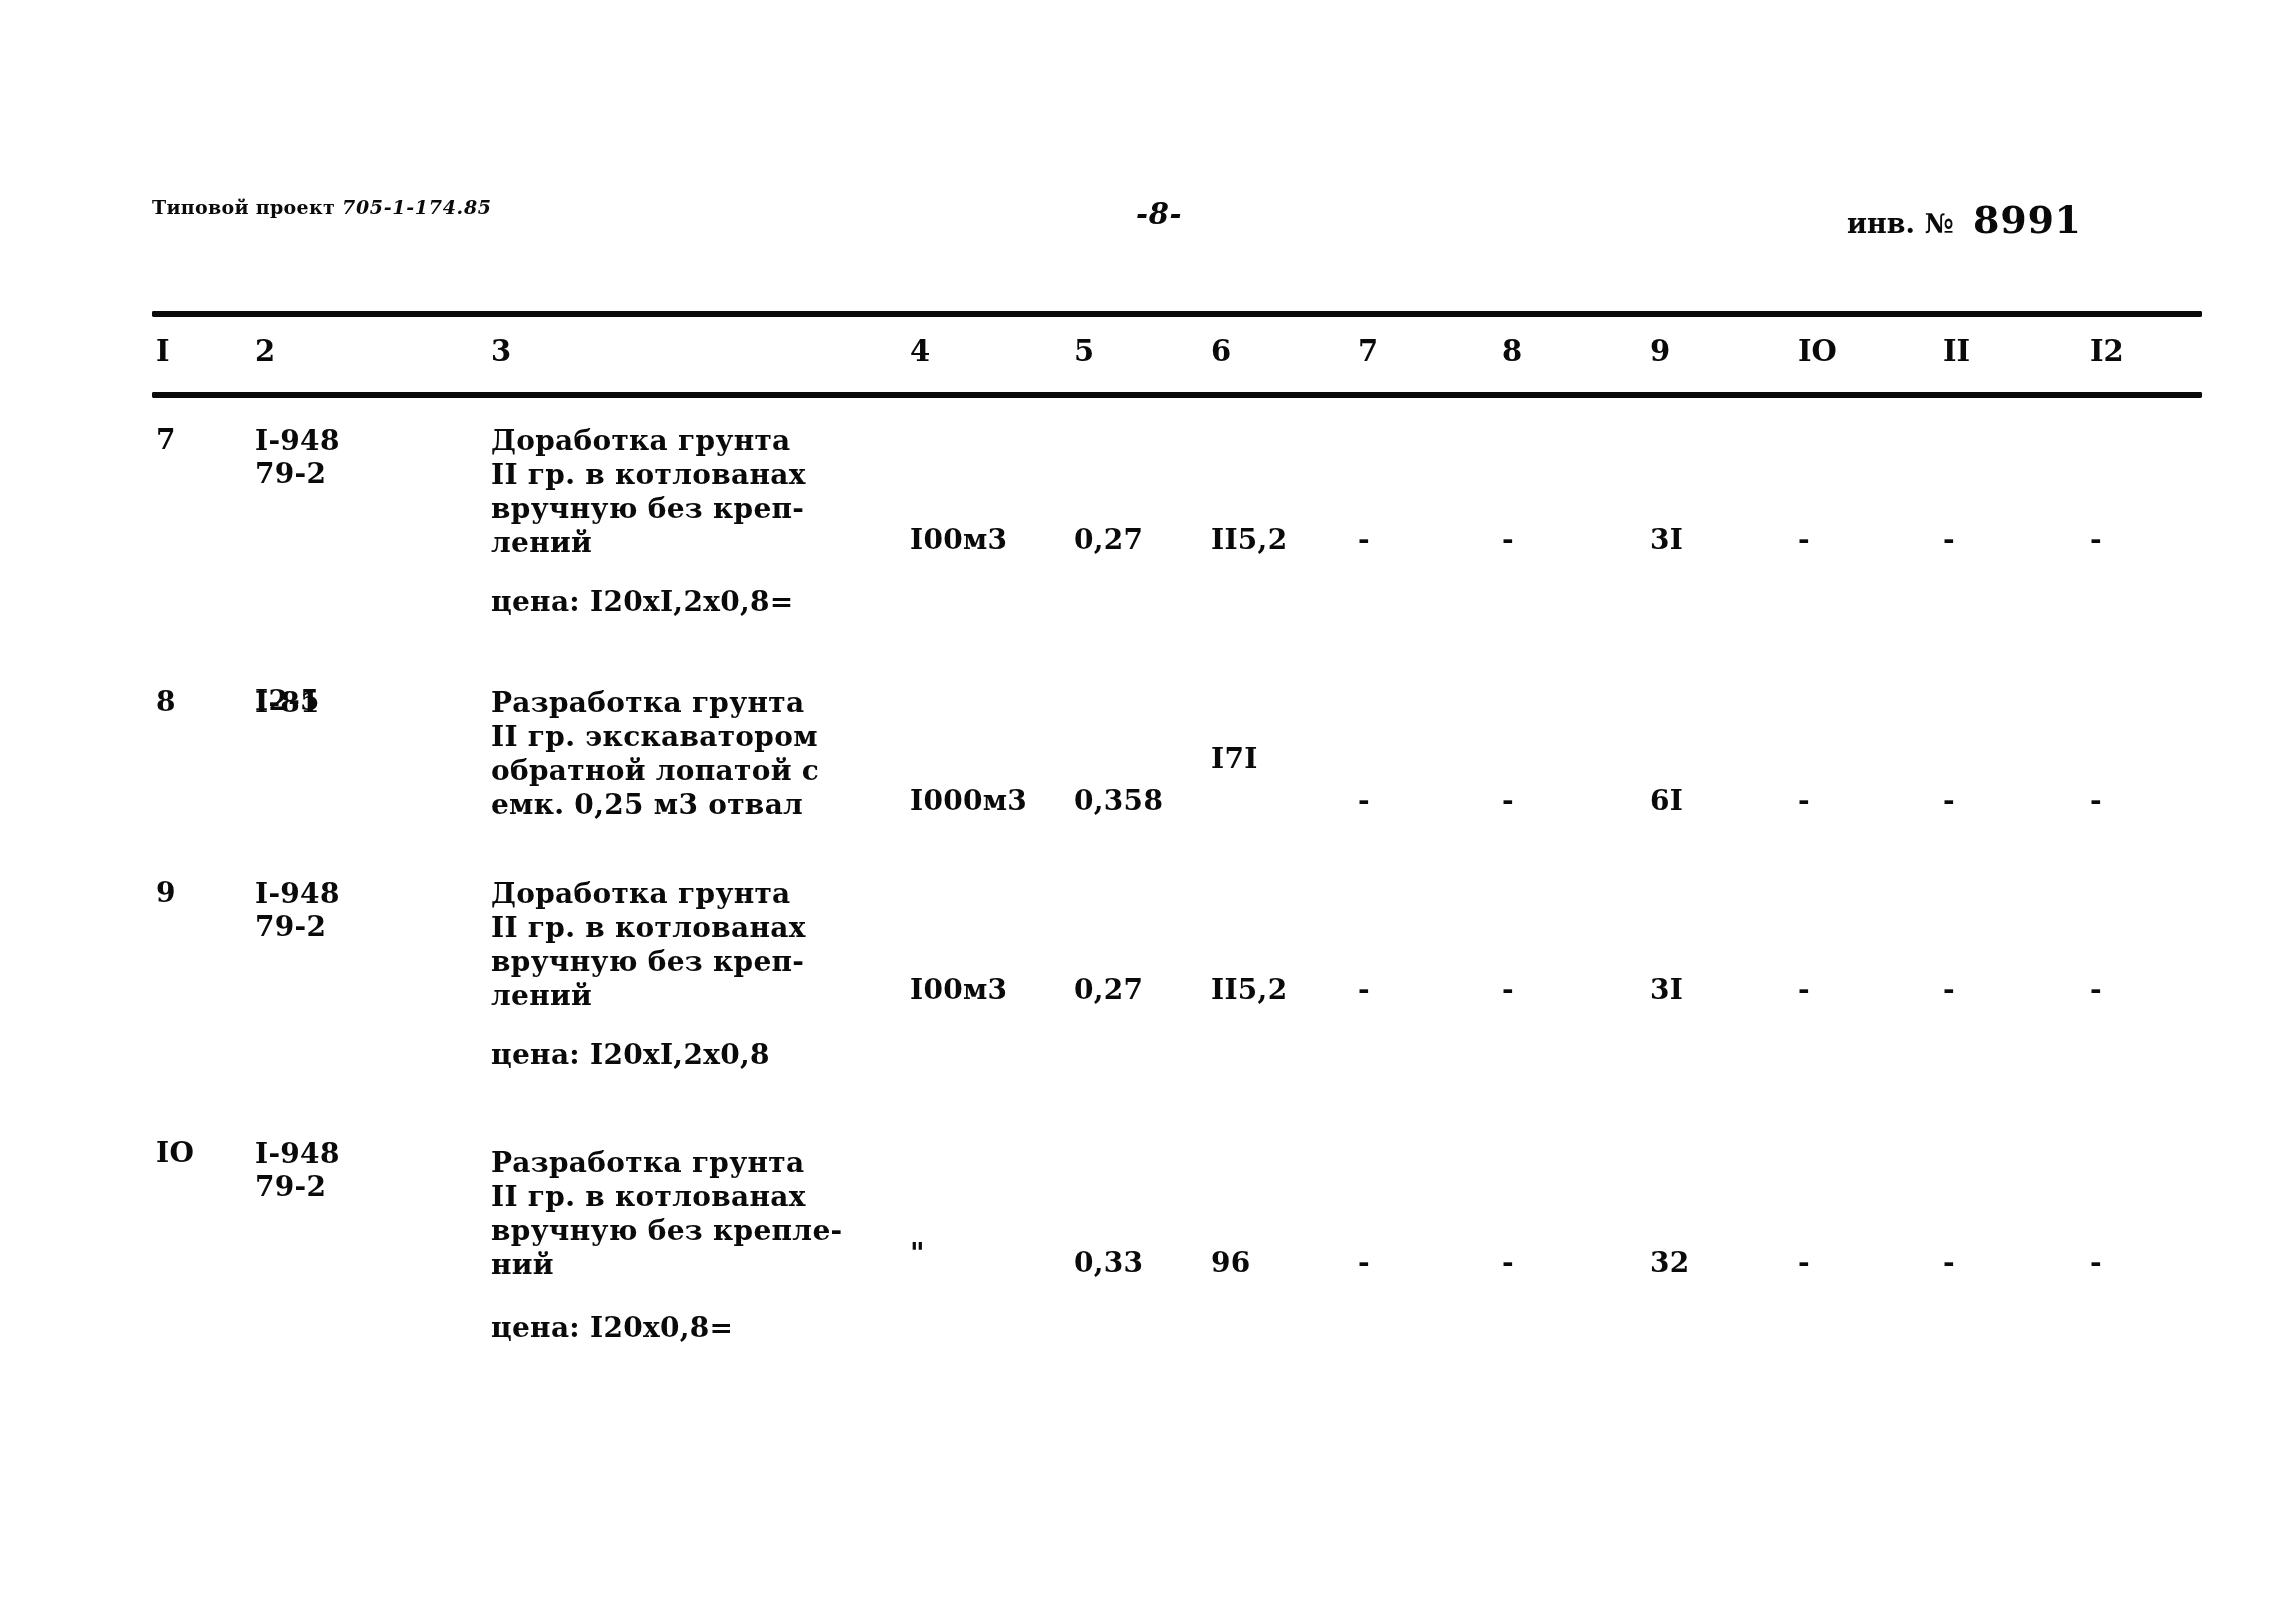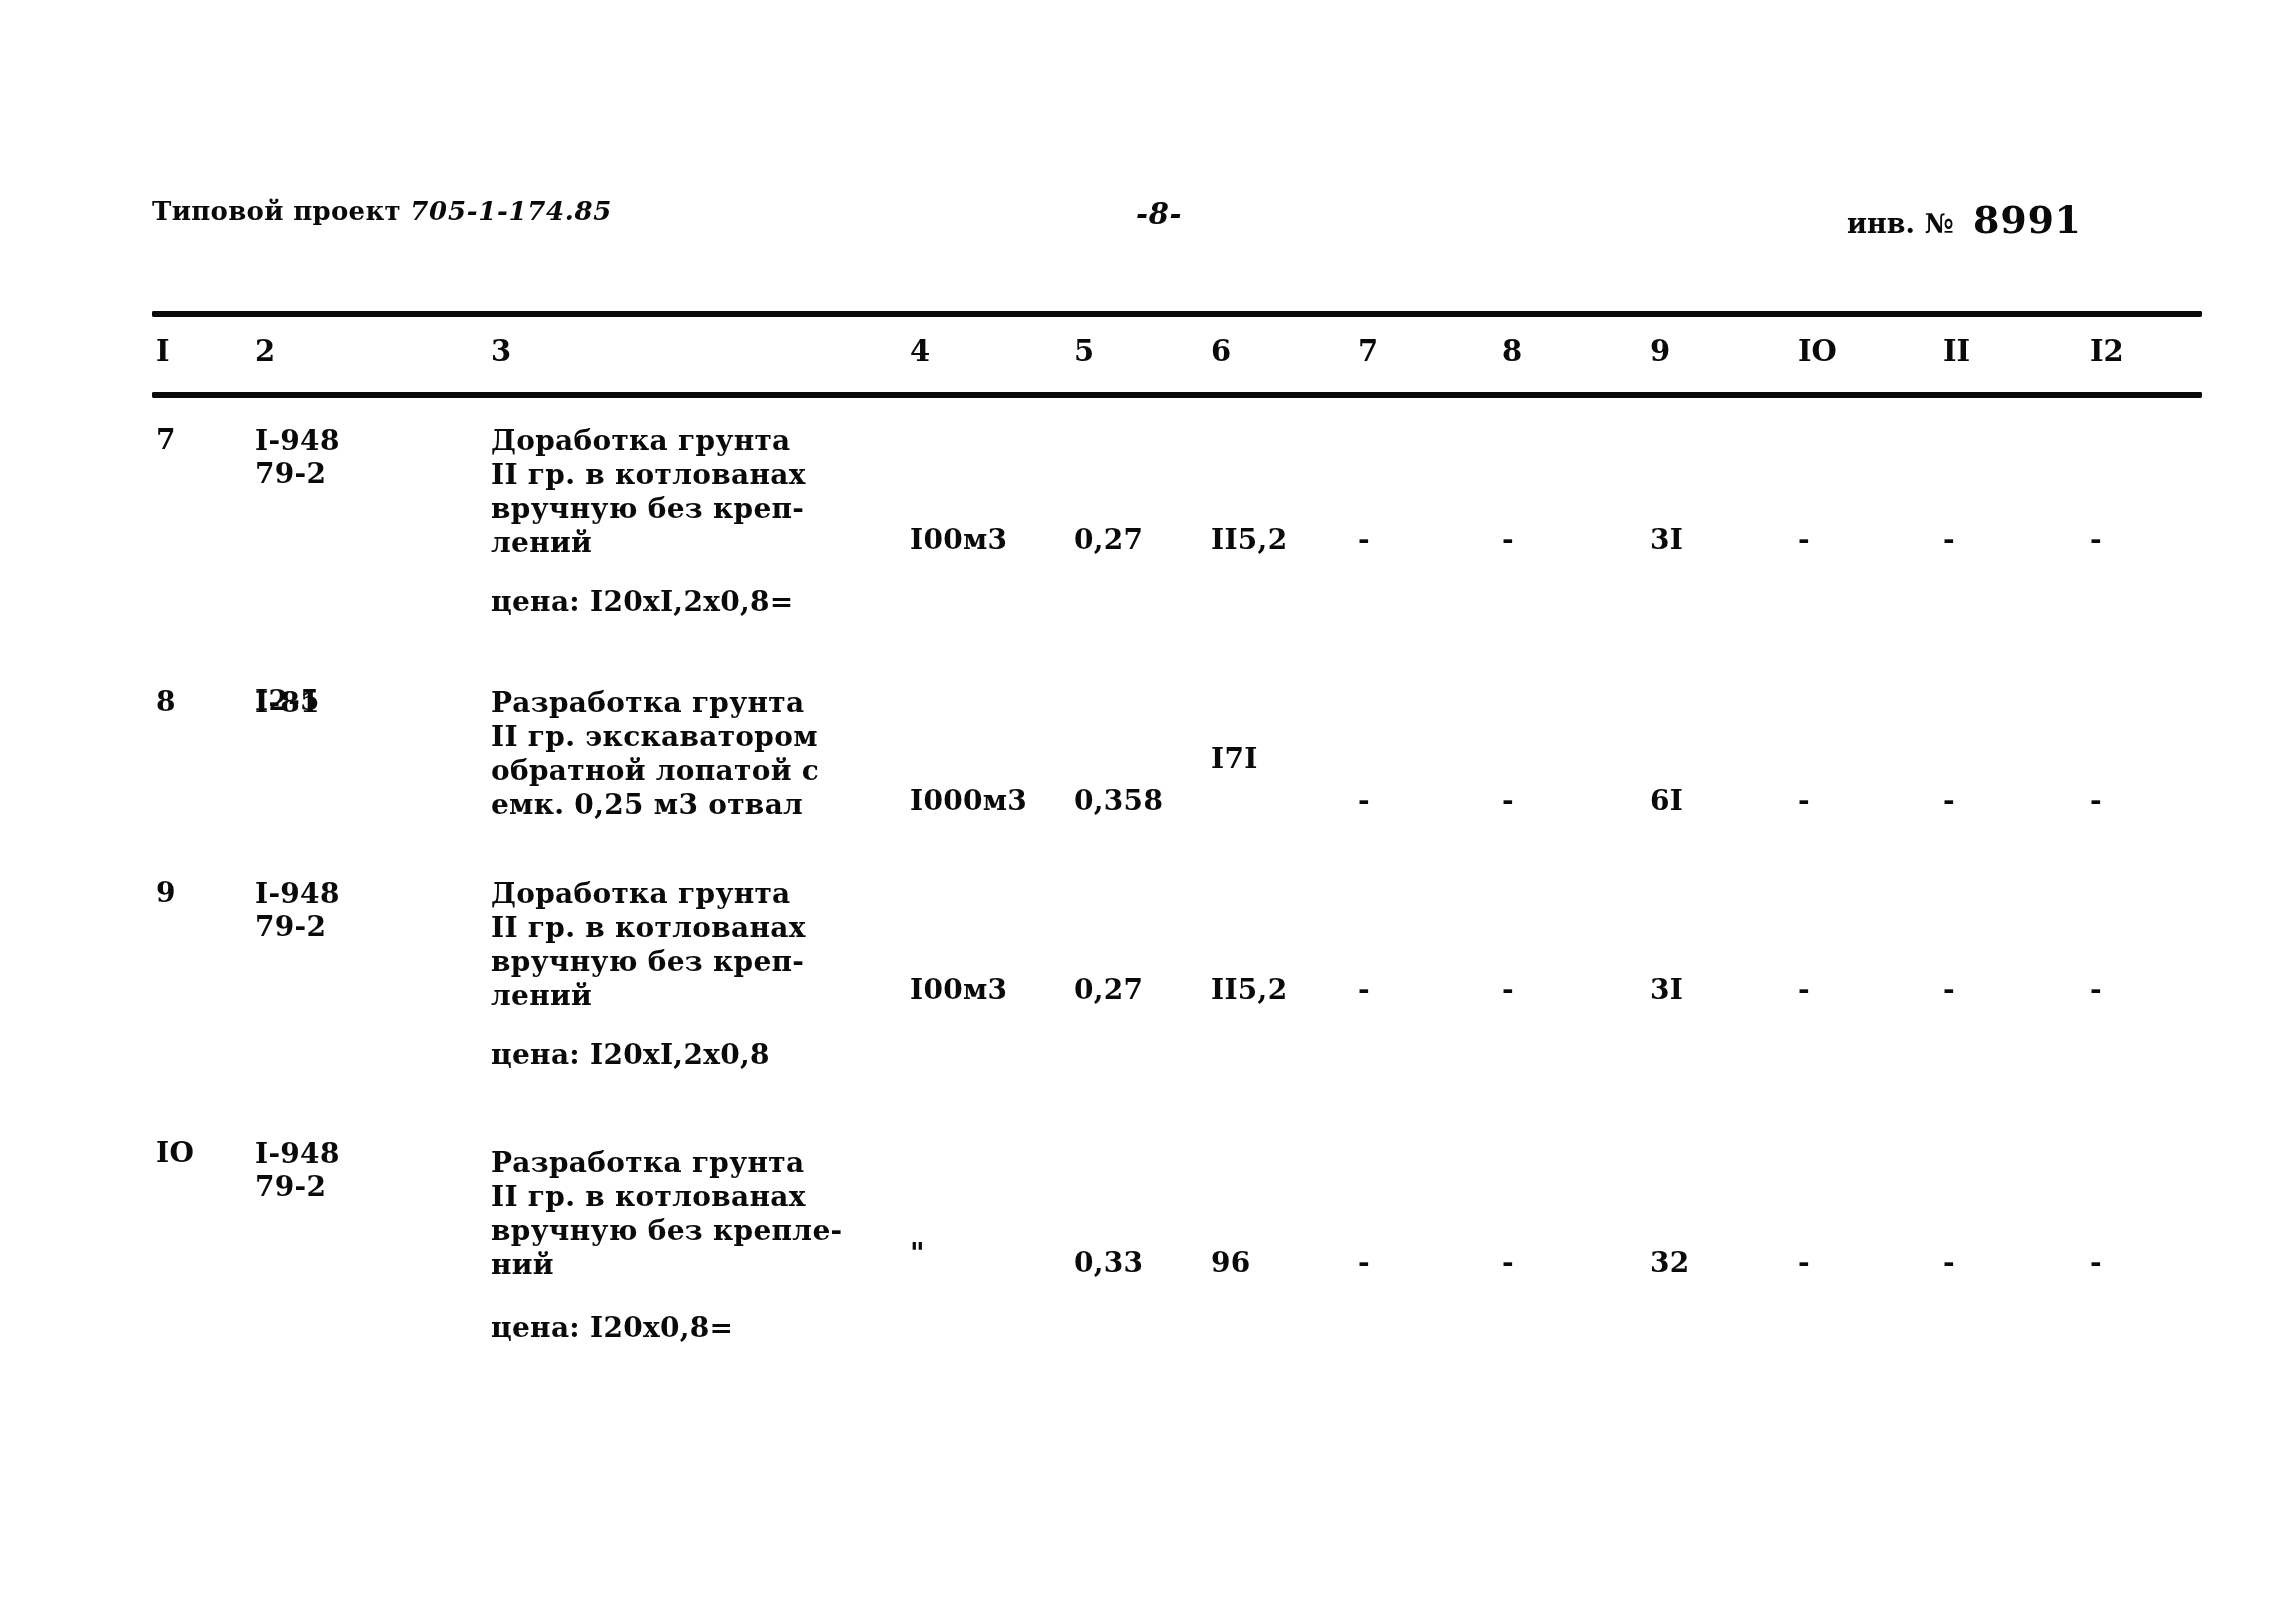--- a/index.html
+++ b/index.html
@@ -26,21 +26,21 @@
     top: 196px;
     left: 0;
     width: 100%;
     height: 55px;
   }
   .hdr-left {
     position: absolute;
     left: 152px;
     top: 0;
     font-family: "DejaVu Serif", "Liberation Serif", serif;
-    font-size: 26px;
+    font-size: 19px;
     font-weight: 700;
     letter-spacing: 0.3px;
     white-space: nowrap;
   }
   .hdr-left .proj-no {
     font-style: italic;
     font-weight: 700;
     letter-spacing: 0.7px;
   }
   .hdr-center {

